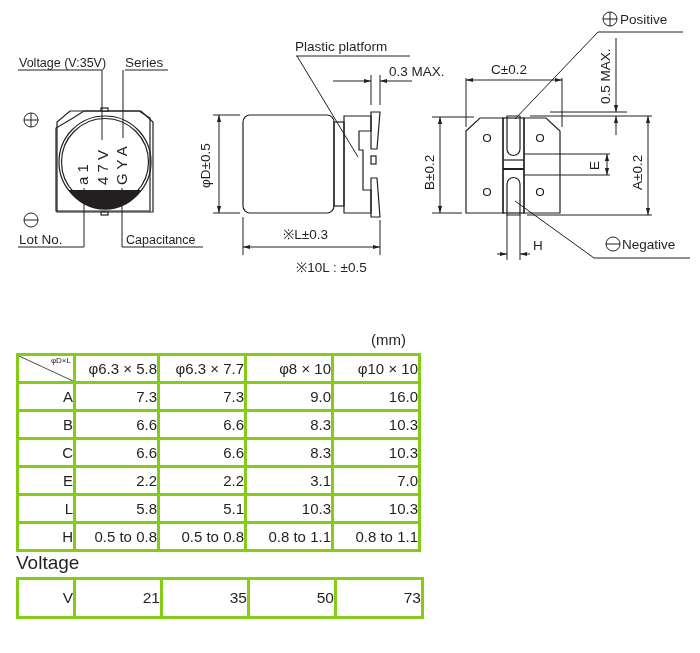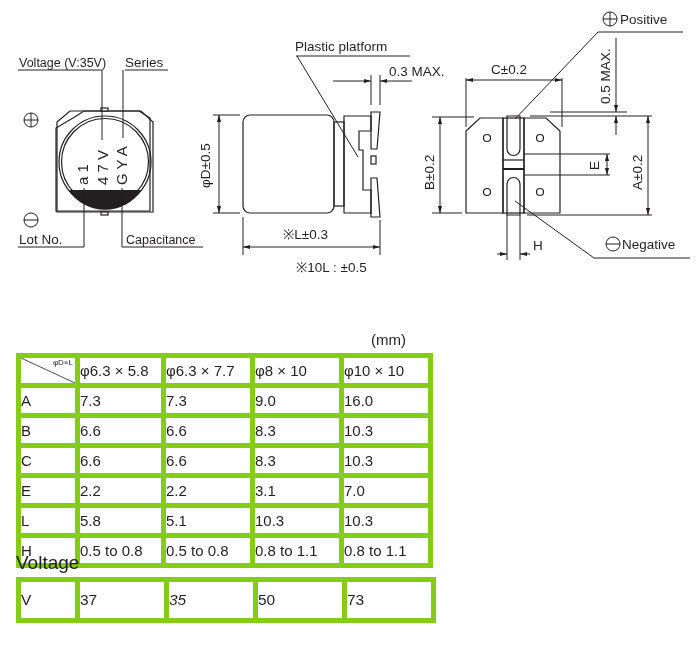--- a/index.html
+++ b/index.html
@@ -4,39 +4,39 @@
   <style>
     html, body { margin: 0; padding: 0; background: #ffffff; }
     body { width: 700px; height: 653px; position: relative; overflow: hidden;
            font-family: "Liberation Sans", sans-serif; color: #231f20; }
     svg text { font-family: "Liberation Sans", sans-serif; fill: #231f20; }
     .lbl { font-size: 13.5px; }
     .lbl-sm { font-size: 12.5px; }
     #drawings { position: absolute; left: 0; top: 0; }
     .unit { position: absolute; left: 371px; top: 331px; font-size: 15px; }
     table { border-collapse: collapse; position: absolute; }
-    td, th { border: 5px solid #84cc16; text-align: left; font-weight: normal;
+    td, th { border: 3px solid #84cc16; text-align: right; font-weight: normal;
              font-size: 15px; padding: 0; color: #231f20; }
     #dim-table { left: 16px; top: 353px; }
     #dim-table td, #dim-table th { height: 25px; }
     #dim-table .c0 { width: 54px; }
     #dim-table .c1 { width: 81px; margin-top: 32px; }
     #dim-table .c2 { width: 84px; }
     #dim-table .c3 { width: 84px; }
     #dim-table .c4 { width: 84px; }
     .corner { position: relative; height: 25px; padding: 0;
               background: linear-gradient(to top right, transparent calc(50% - 0.6px), #4d4d4d, transparent calc(50% + 0.6px)); }
     .corner-lbl { position: absolute; right: 2px; top: 0px; font-size: 8px; }
     .corner { background: none; }
     .volt-title { position: absolute; left: 16px; top: 552px; font-size: 19px; text-align: right; }
     #volt-table { left: 16px; top: 577px; }
     #volt-table td { height: 36px; font-size: 15.5px; }
     #volt-table .v0 { width: 54px; }
     #volt-table .v1 { width: 84px; }
-    #volt-table .v2 { width: 84px; font-style: italic; }
+    #volt-table .v2 { width: 84px; }
     #volt-table .v3 { width: 84px; }
     #volt-table .v4 { width: 84px; }
   </style>
 </head>
 <body>
 
 <svg id="drawings" width="700" height="290" viewBox="0 0 700 290" xmlns="http://www.w3.org/2000/svg">
   <defs>
     <marker id="arr" viewBox="0 0 10 10" refX="10" refY="5" markerWidth="7" markerHeight="7" orient="auto-start-reverse">
       <path d="M0,2 L10,5 L0,8 z" fill="#231f20"></path>
@@ -252,19 +252,19 @@
   </tr>
 </tbody>
   </table>
 
 <div class="volt-title">Voltage</div>
 
 <table id="volt-table">
   <tbody>
       <tr>
     <td class="v0">V</td>
-    <td class="v1">37</td>
+    <td class="v1">21</td>
     <td class="v2">35</td>
     <td class="v3">50</td>
     <td class="v4">73</td>
   </tr>
 </tbody>
   </table>
 
 </body></html>

